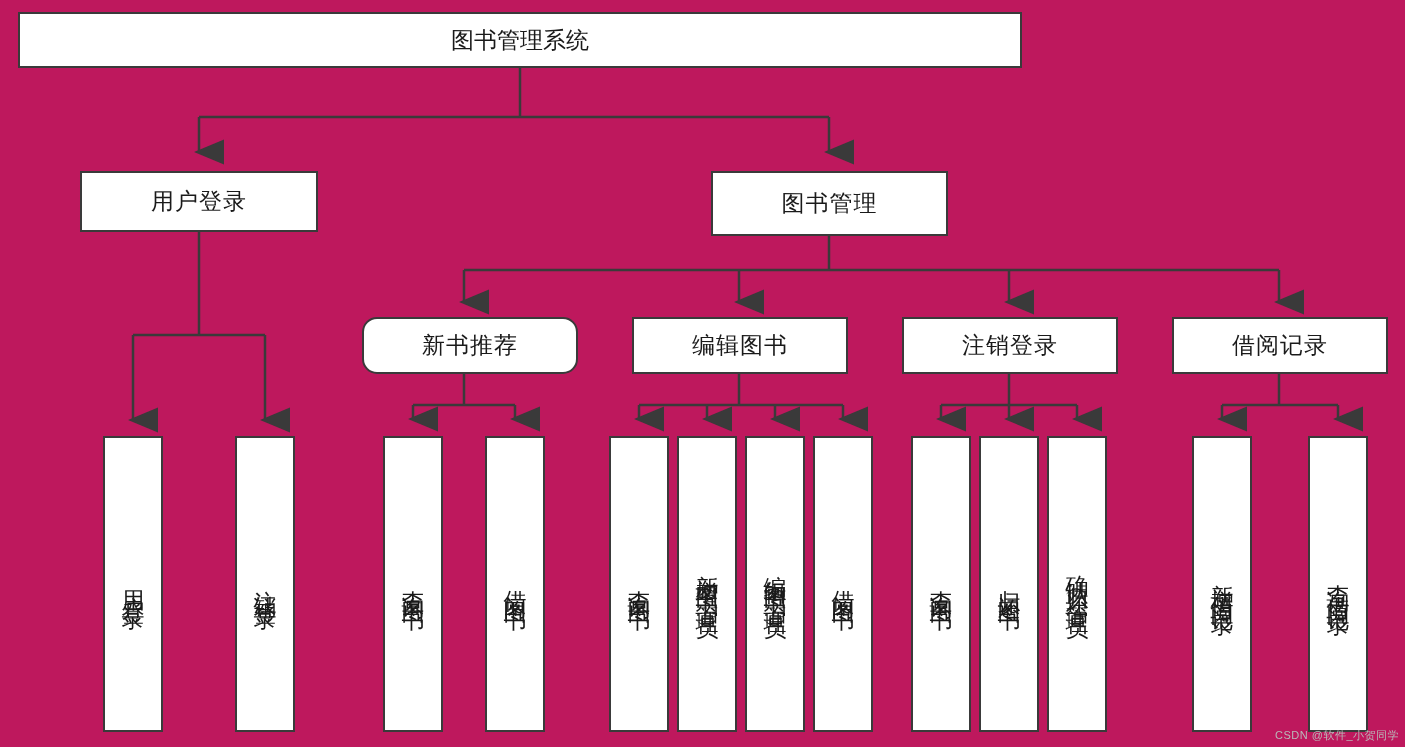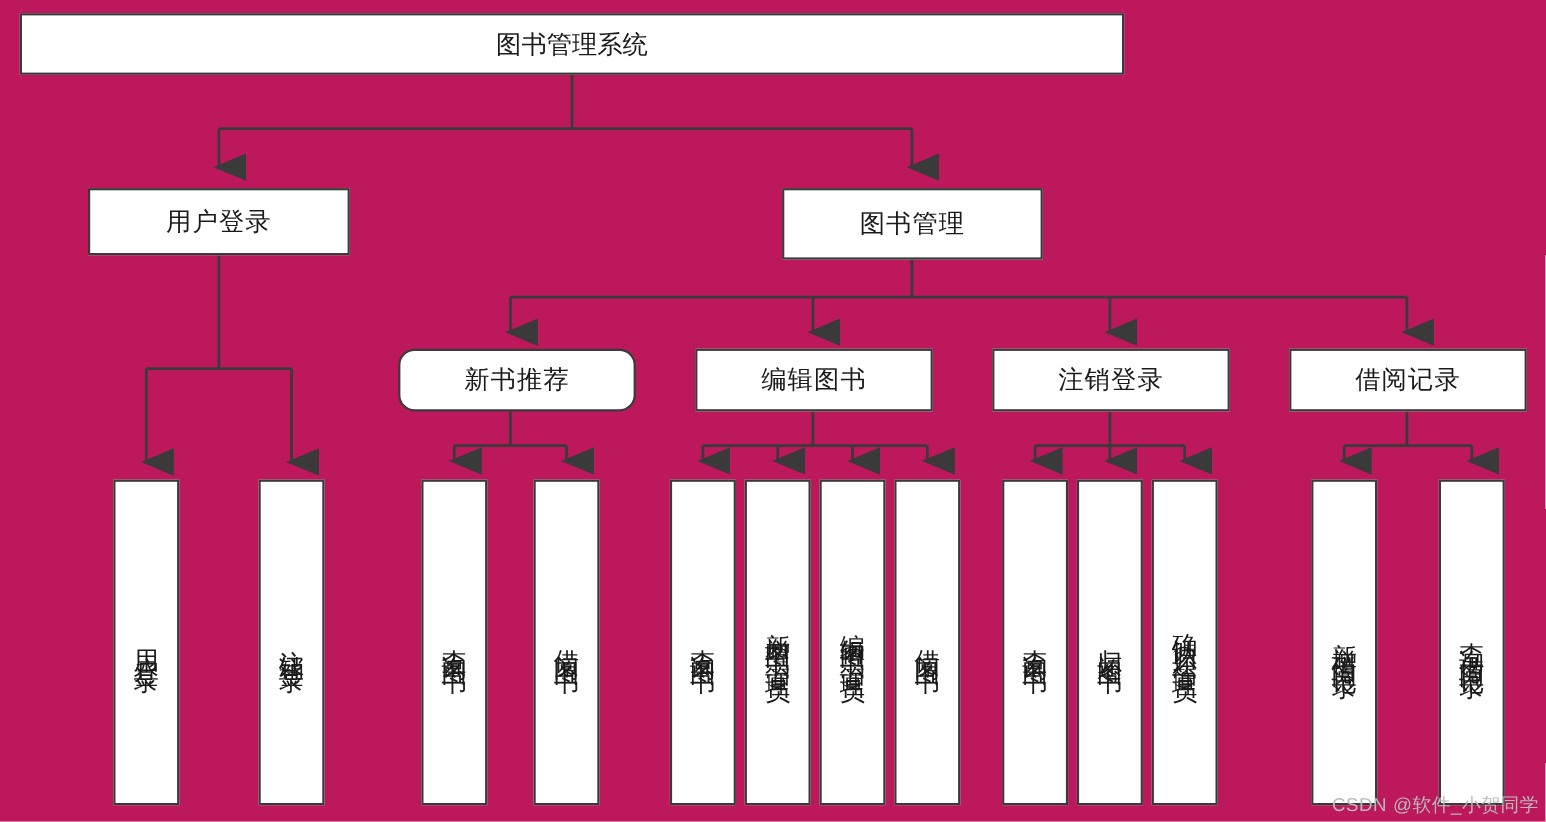--- a/index.html
+++ b/index.html
@@ -56,21 +56,21 @@
   .node.vert .label {
     writing-mode: vertical-rl;
     text-orientation: upright;
     display: block;
     text-align: center;
   }
   .watermark {
     position: absolute;
     right: 6px;
     bottom: 4px;
-    font-size: 17px;
+    font-size: 11px;
     color: #b9b9b9;
     letter-spacing: 0.5px;
     white-space: nowrap;
     font-family: "Liberation Sans", "DejaVu Sans", sans-serif;
   }
 </style>
 </head>
 <body>
 
 <div id="canvas">

